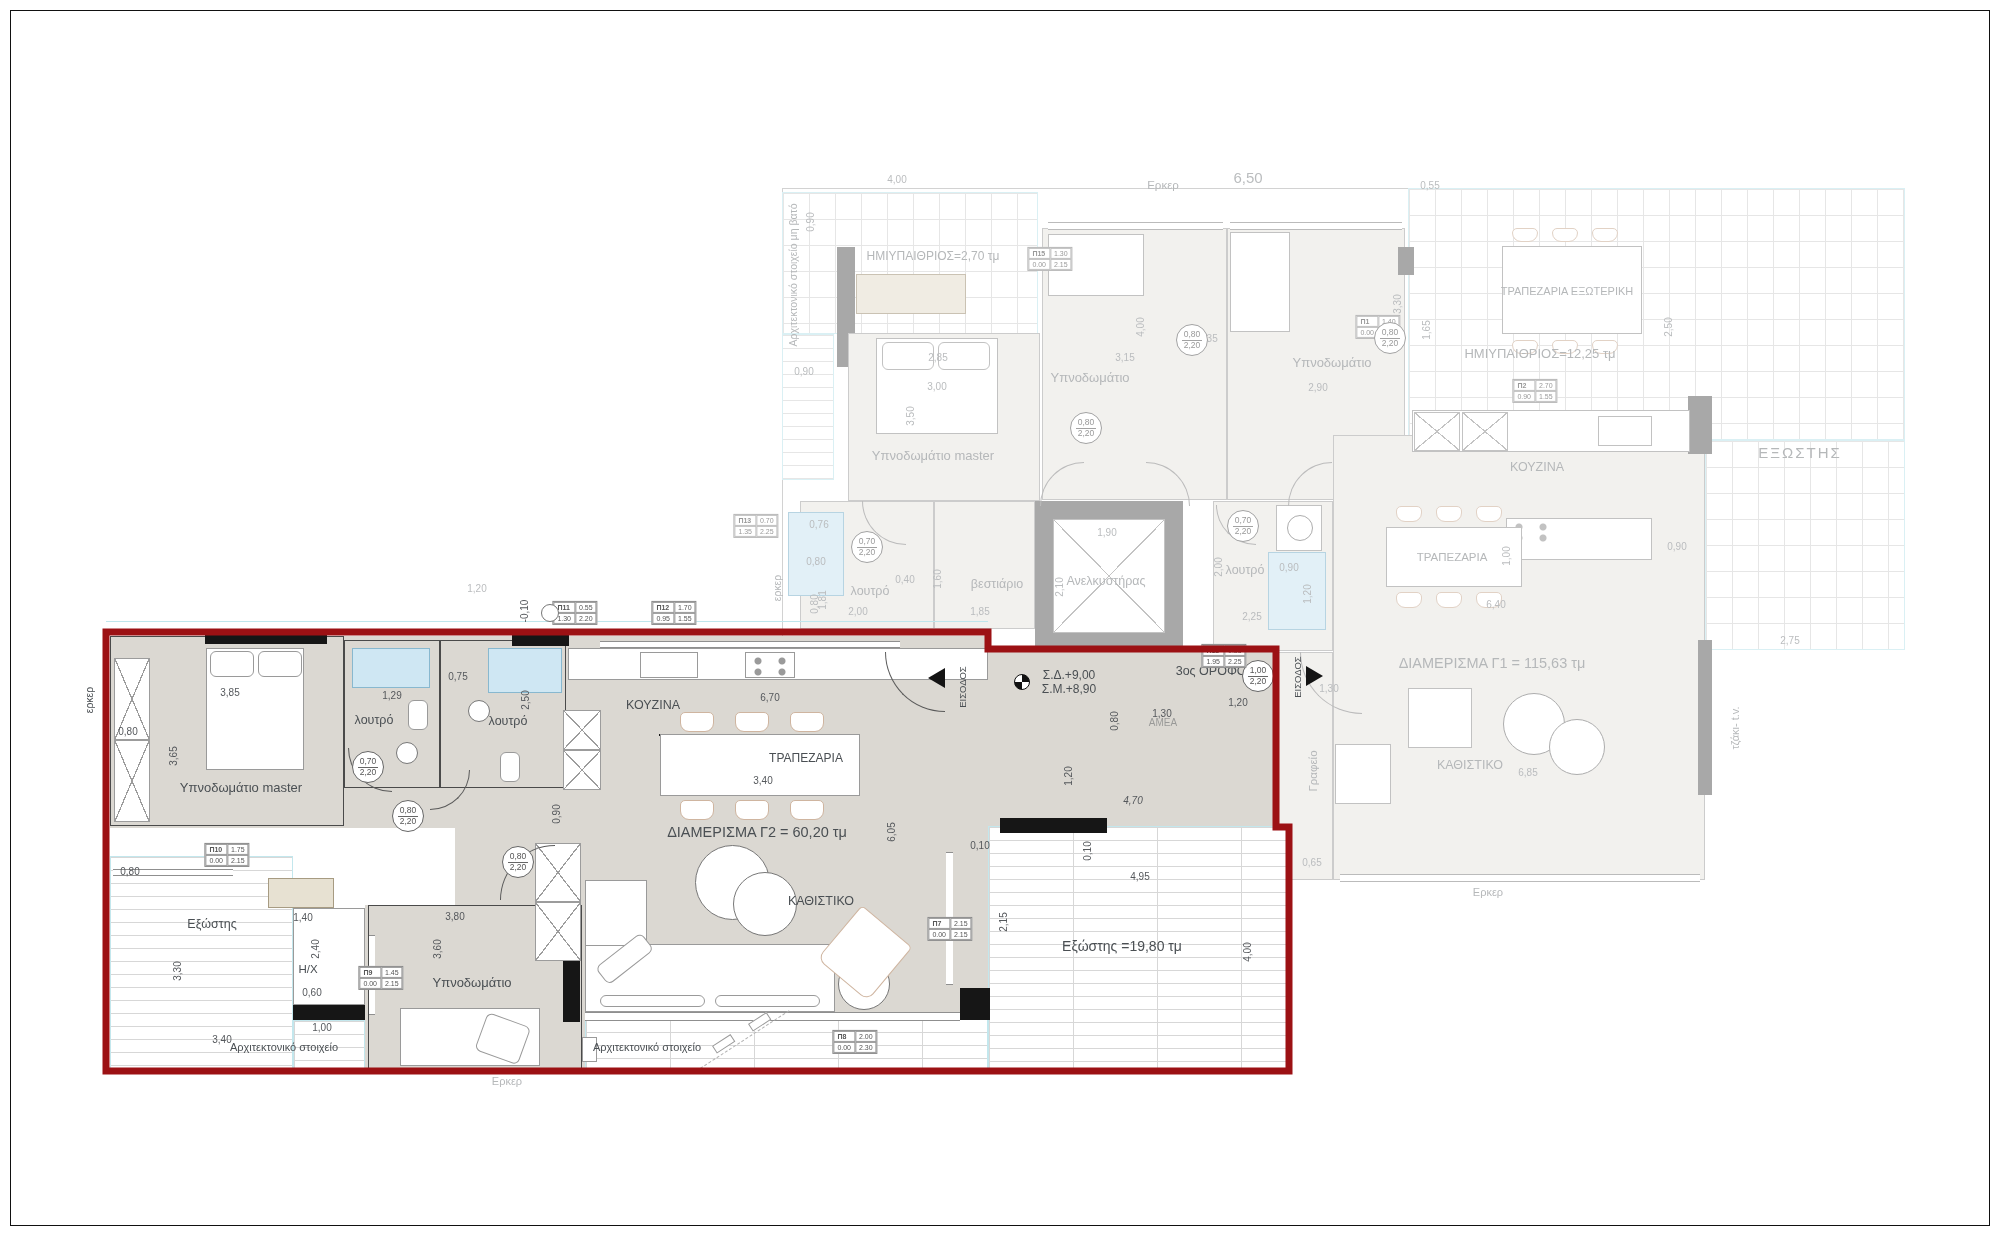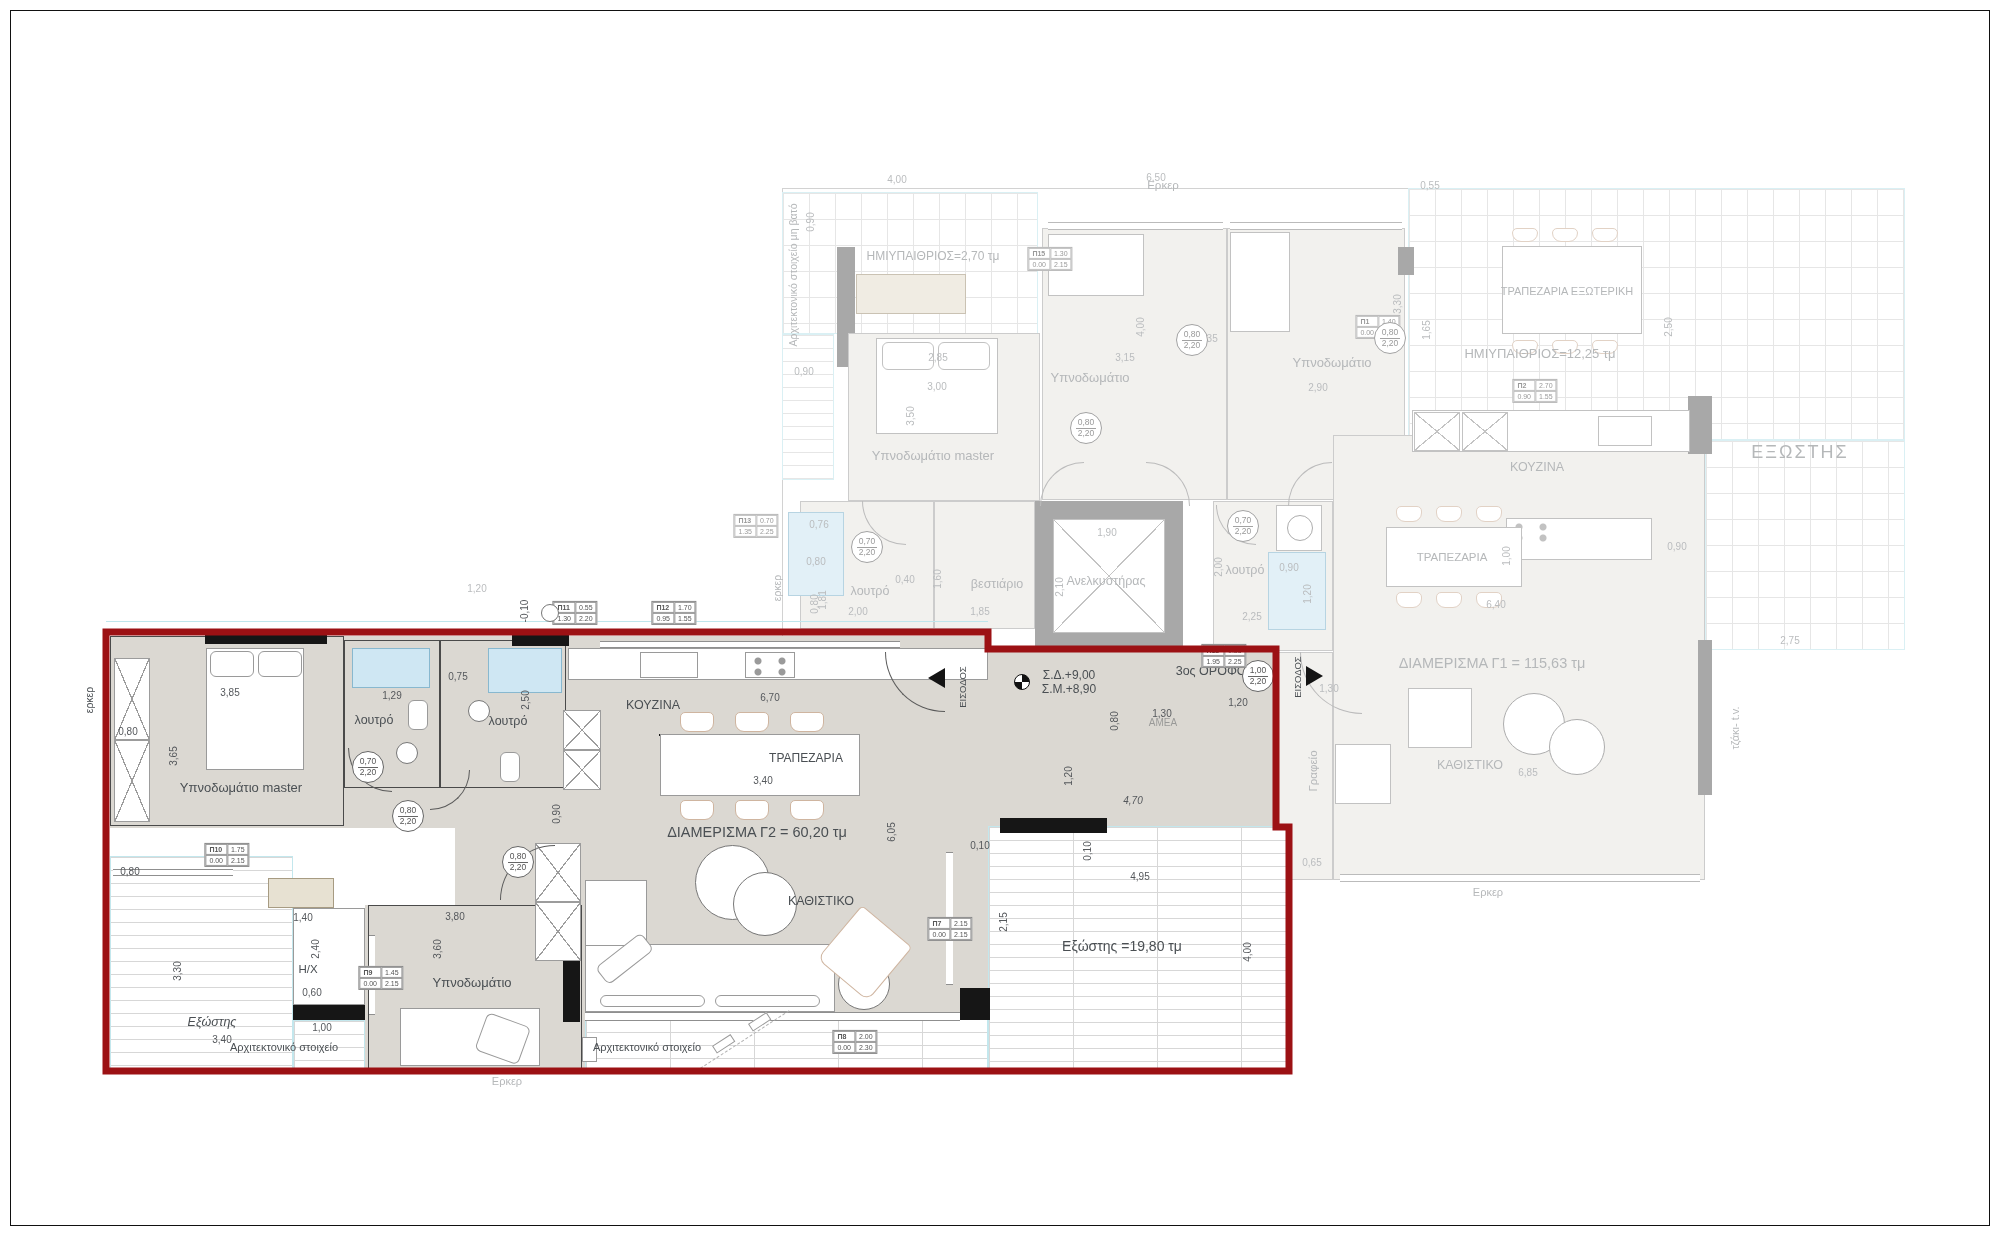--- a/index.html
+++ b/index.html
@@ -129,26 +129,26 @@
       <div class="el wh" style="left: 1108px; top: 818px; width: 112px; height: 15px;"></div>
       <div class="el xbox" style="left: 1222px; top: 818px; width: 50px; height: 15px;"></div>
       <div class="el arc " style="left: 1040px; top: 462px; width: 44px; height: 44px; transform: rotate(90deg);"></div>
       <div class="el arc " style="left: 1146px; top: 462px; width: 44px; height: 44px; transform: rotate(180deg);"></div>
       <div class="el arc " style="left: 1288px; top: 462px; width: 44px; height: 44px; transform: rotate(90deg);"></div>
       <div class="el arc " style="left: 1216px; top: 505px; width: 40px; height: 40px; transform: rotate(0deg);"></div>
       <div class="el arc " style="left: 862px; top: 501px; width: 44px; height: 44px; transform: rotate(0deg);"></div>
       <div class="el arc " style="left: 1300px; top: 652px; width: 62px; height: 62px; transform: rotate(0deg);"></div>
       <div class="txt dim1" style="left: 897px; top: 179px; font-size: 10px;">4,00</div>
       <div class="txt lab1" style="left: 1163px; top: 185px; font-size: 11.5px;">Ερκερ</div>
-      <div class="txt dim1" style="left: 1156px; top: 177px; font-size: 10px;">6,50</div>
+      <div class="txt dim1" style="left: 1248px; top: 177px; font-size: 15px;">6,50</div>
       <div class="txt dim1" style="left: 1430px; top: 185px; font-size: 10px;">0,55</div>
       <div class="txt lab1" style="left: 933px; top: 256px; font-size: 12px;">ΗΜΙΥΠΑΙΘΡΙΟΣ=2,70 τμ</div>
       <div class="txt lab1" style="left: 1567px; top: 291px; font-size: 11px;">ΤΡΑΠΕΖΑΡΙΑ ΕΞΩΤΕΡΙΚΗ</div>
       <div class="txt lab1" style="left: 1540px; top: 353px; font-size: 13px;">ΗΜΙΥΠΑΙΘΡΙΟΣ=12,25 τμ</div>
-      <div class="txt lab1" style="left: 1800px; top: 452px; font-size: 18px; letter-spacing: 2px;">ΕΞΩΣΤΗΣ</div>
+      <div class="txt lab1" style="left: 1800px; top: 452px; font-size: 15px; letter-spacing: 2px;">ΕΞΩΣΤΗΣ</div>
       <div class="txt lab1 v" style="left: 793px; top: 275px; font-size: 10.5px;">Αρχιτεκτονικό στοιχείο μη βατό</div>
       <div class="txt lab1" style="left: 933px; top: 455px; font-size: 13px;">Υπνοδωμάτιο master</div>
       <div class="txt lab1" style="left: 1090px; top: 377px; font-size: 13px;">Υπνοδωμάτιο</div>
       <div class="txt lab1" style="left: 1332px; top: 362px; font-size: 13px;">Υπνοδωμάτιο</div>
       <div class="txt lab1" style="left: 1537px; top: 467px; font-size: 12.5px;">ΚΟΥΖΙΝΑ</div>
       <div class="txt lab1" style="left: 1452px; top: 557px; font-size: 11.5px;">ΤΡΑΠΕΖΑΡΙΑ</div>
       <div class="txt lab1" style="left: 1492px; top: 663px; font-size: 14.5px;">ΔΙΑΜΕΡΙΣΜΑ  Γ1  = 115,63 τμ</div>
       <div class="txt lab1" style="left: 1470px; top: 765px; font-size: 12.5px;">ΚΑΘΙΣΤΙΚΟ</div>
       <div class="txt lab1" style="left: 870px; top: 591px; font-size: 12.5px;">λουτρό</div>
       <div class="txt lab1" style="left: 997px; top: 584px; font-size: 12.5px;">βεστιάριο</div>
@@ -318,21 +318,21 @@
       <div class="el arc a2" style="left: 885px; top: 652px; width: 60px; height: 60px; transform: rotate(0deg);"></div>
       <div class="txt lab2" style="left: 241px; top: 787px; font-size: 13px;">Υπνοδωμάτιο master</div>
       <div class="txt lab2" style="left: 374px; top: 720px; font-size: 12.5px;">λουτρό</div>
       <div class="txt lab2" style="left: 508px; top: 721px; font-size: 12.5px;">λουτρό</div>
       <div class="txt lab2" style="left: 653px; top: 705px; font-size: 12.5px;">ΚΟΥΖΙΝΑ</div>
       <div class="txt lab2" style="left: 806px; top: 758px; font-size: 12px;">ΤΡΑΠΕΖΑΡΙΑ</div>
       <div class="txt lab2" style="left: 757px; top: 832px; font-size: 14.5px;">ΔΙΑΜΕΡΙΣΜΑ  Γ2  = 60,20 τμ</div>
       <div class="txt lab2" style="left: 821px; top: 901px; font-size: 12.5px;">ΚΑΘΙΣΤΙΚΟ</div>
       <div class="txt lab2" style="left: 472px; top: 982px; font-size: 13px;">Υπνοδωμάτιο</div>
       <div class="txt lab2" style="left: 308px; top: 969px; font-size: 11.5px;">Η/Χ</div>
-      <div class="txt lab2" style="left: 212px; top: 1022px; font-size: 12.5px; font-style: italic;">Εξώστης</div>
+      <div class="txt lab2" style="left: 212px; top: 924px; font-size: 12.5px;">Εξώστης</div>
       <div class="txt lab2" style="left: 1122px; top: 946px; font-size: 14px;">Εξώστης =19,80 τμ</div>
       <div class="txt lab2" style="left: 284px; top: 1047px; font-size: 11px;">Αρχιτεκτονικό στοιχείο</div>
       <div class="txt lab2" style="left: 647px; top: 1047px; font-size: 11px;">Αρχιτεκτονικό στοιχείο</div>
       <div class="txt lab2 v" style="left: 89px; top: 700px; font-size: 10.5px;">ερκερ</div>
       <div class="txt lab2" style="left: 1215px; top: 671px; font-size: 12.5px;">3ος ΟΡΟΦΟΣ</div>
       <div class="txt lab2" style="left: 1069px; top: 675px; font-size: 12px;">Σ.Δ.+9,00</div>
       <div class="txt lab2" style="left: 1069px; top: 689px; font-size: 12px;">Σ.Μ.+8,90</div>
       <div class="el lvl" style="left: 1014px; top: 674px; width: 16px; height: 16px;"></div>
       <div class="txt lab2" style="left: 1163px; top: 722px; font-size: 10px; opacity: 0.45;">ΑΜΕΑ</div>
       <div class="txt lab2 v" style="left: 962px; top: 687px; font-size: 9.5px;">ΕΙΣΟΔΟΣ</div>

